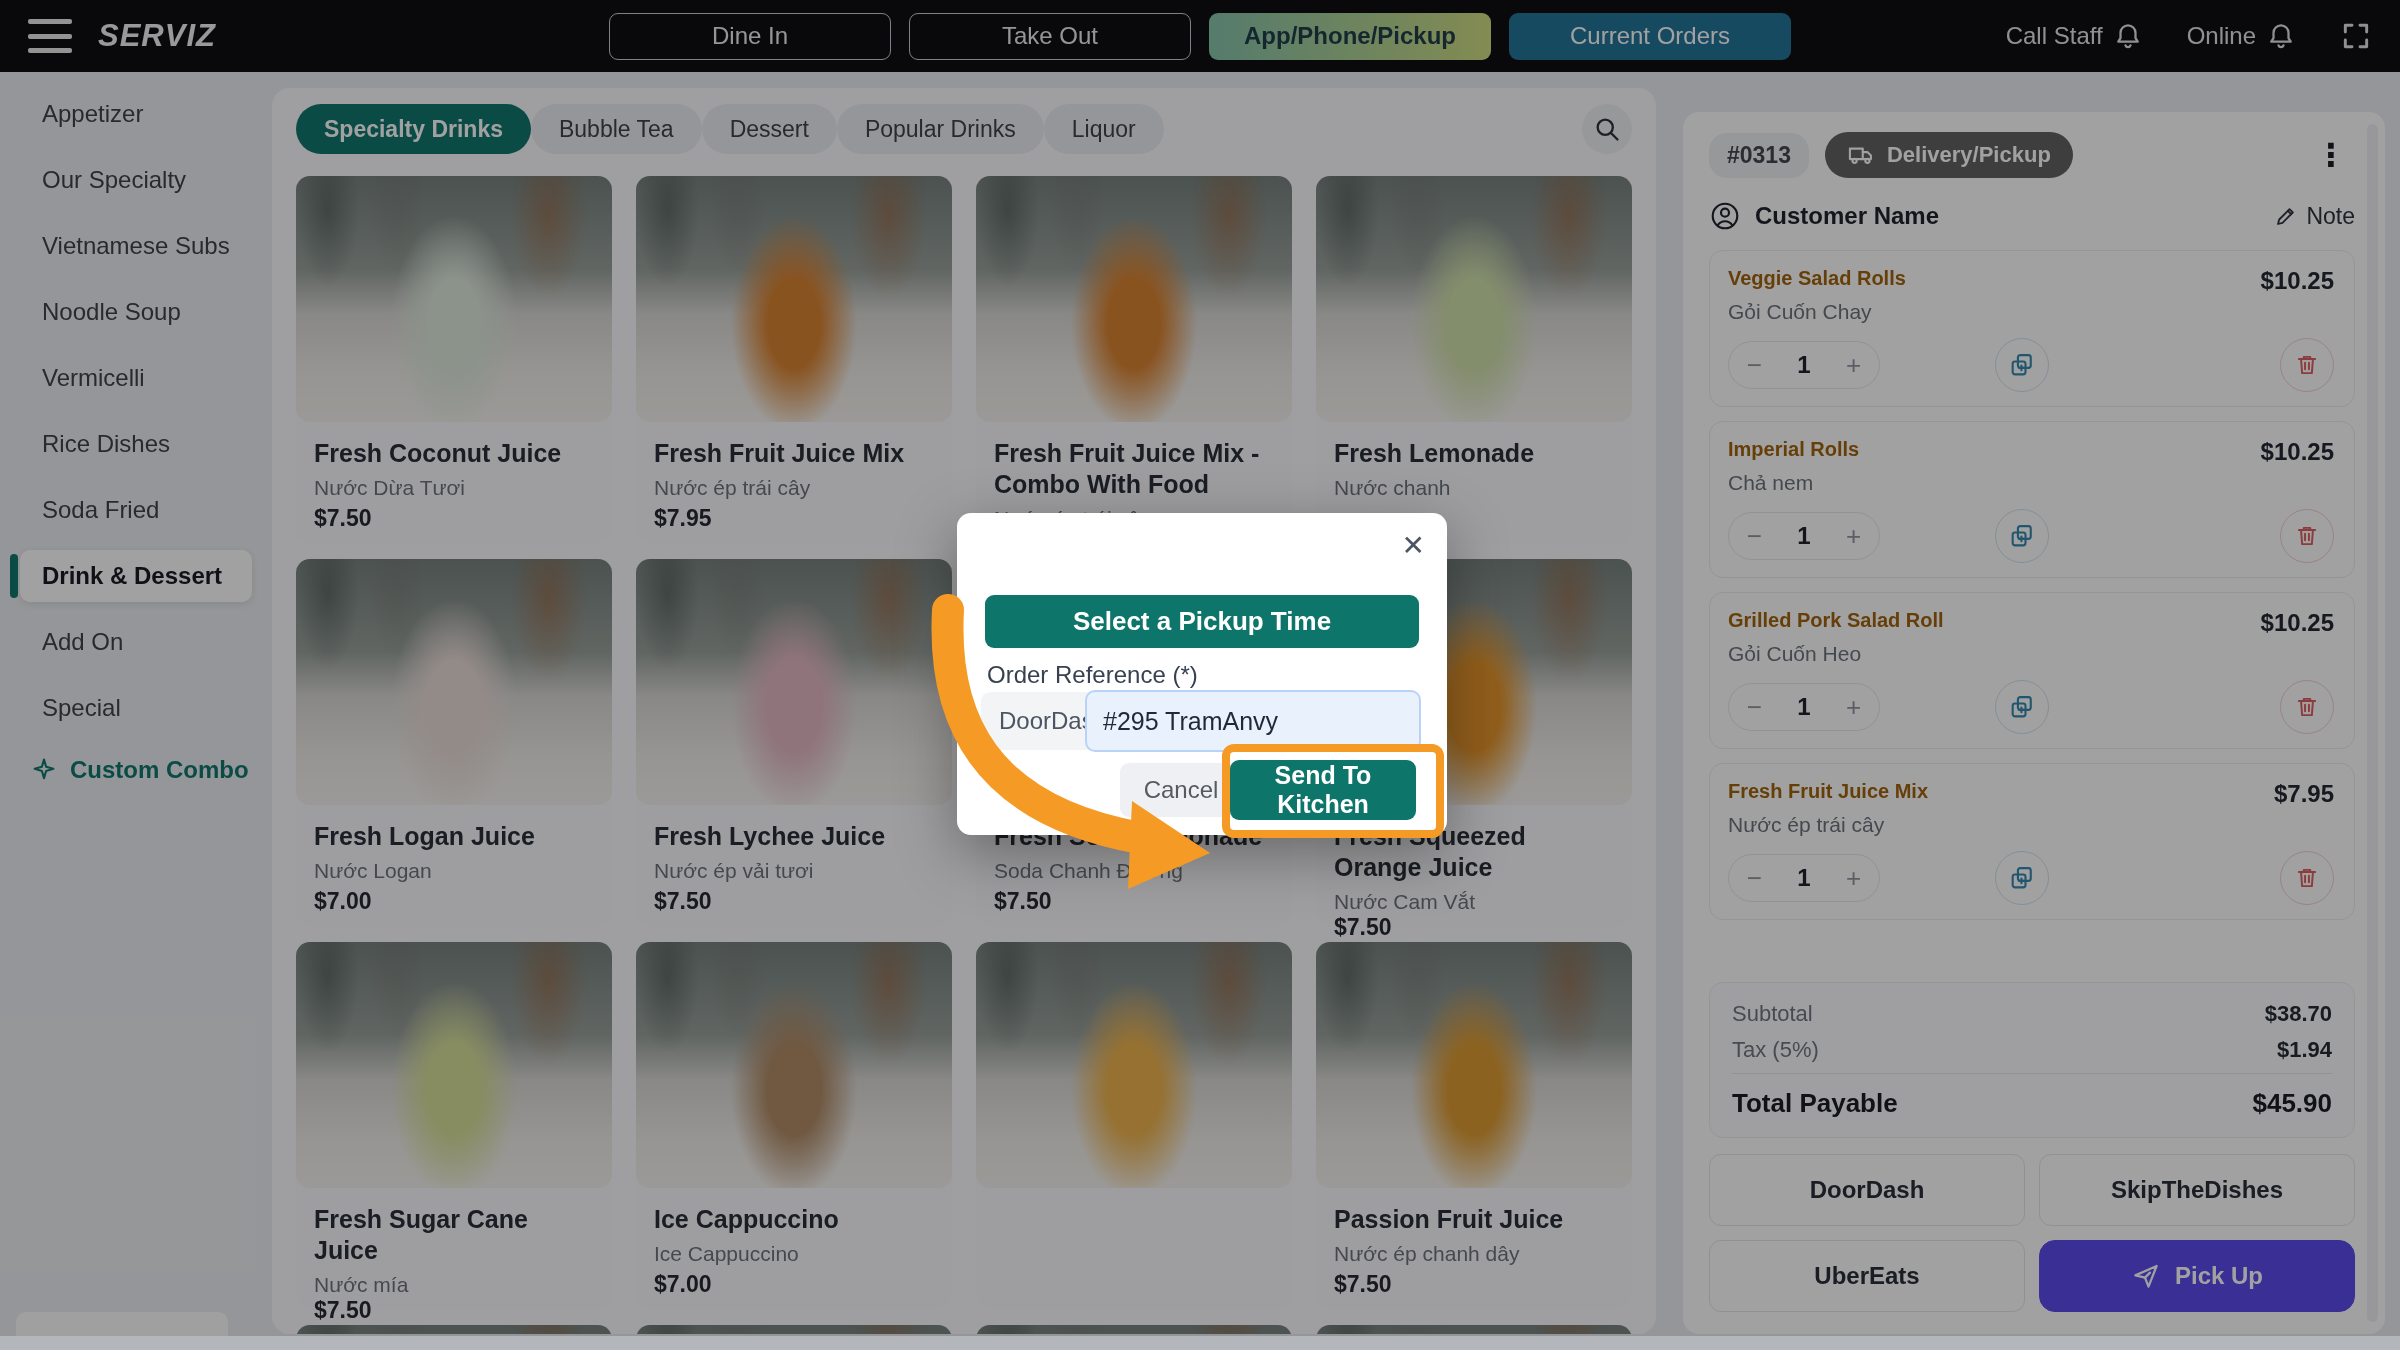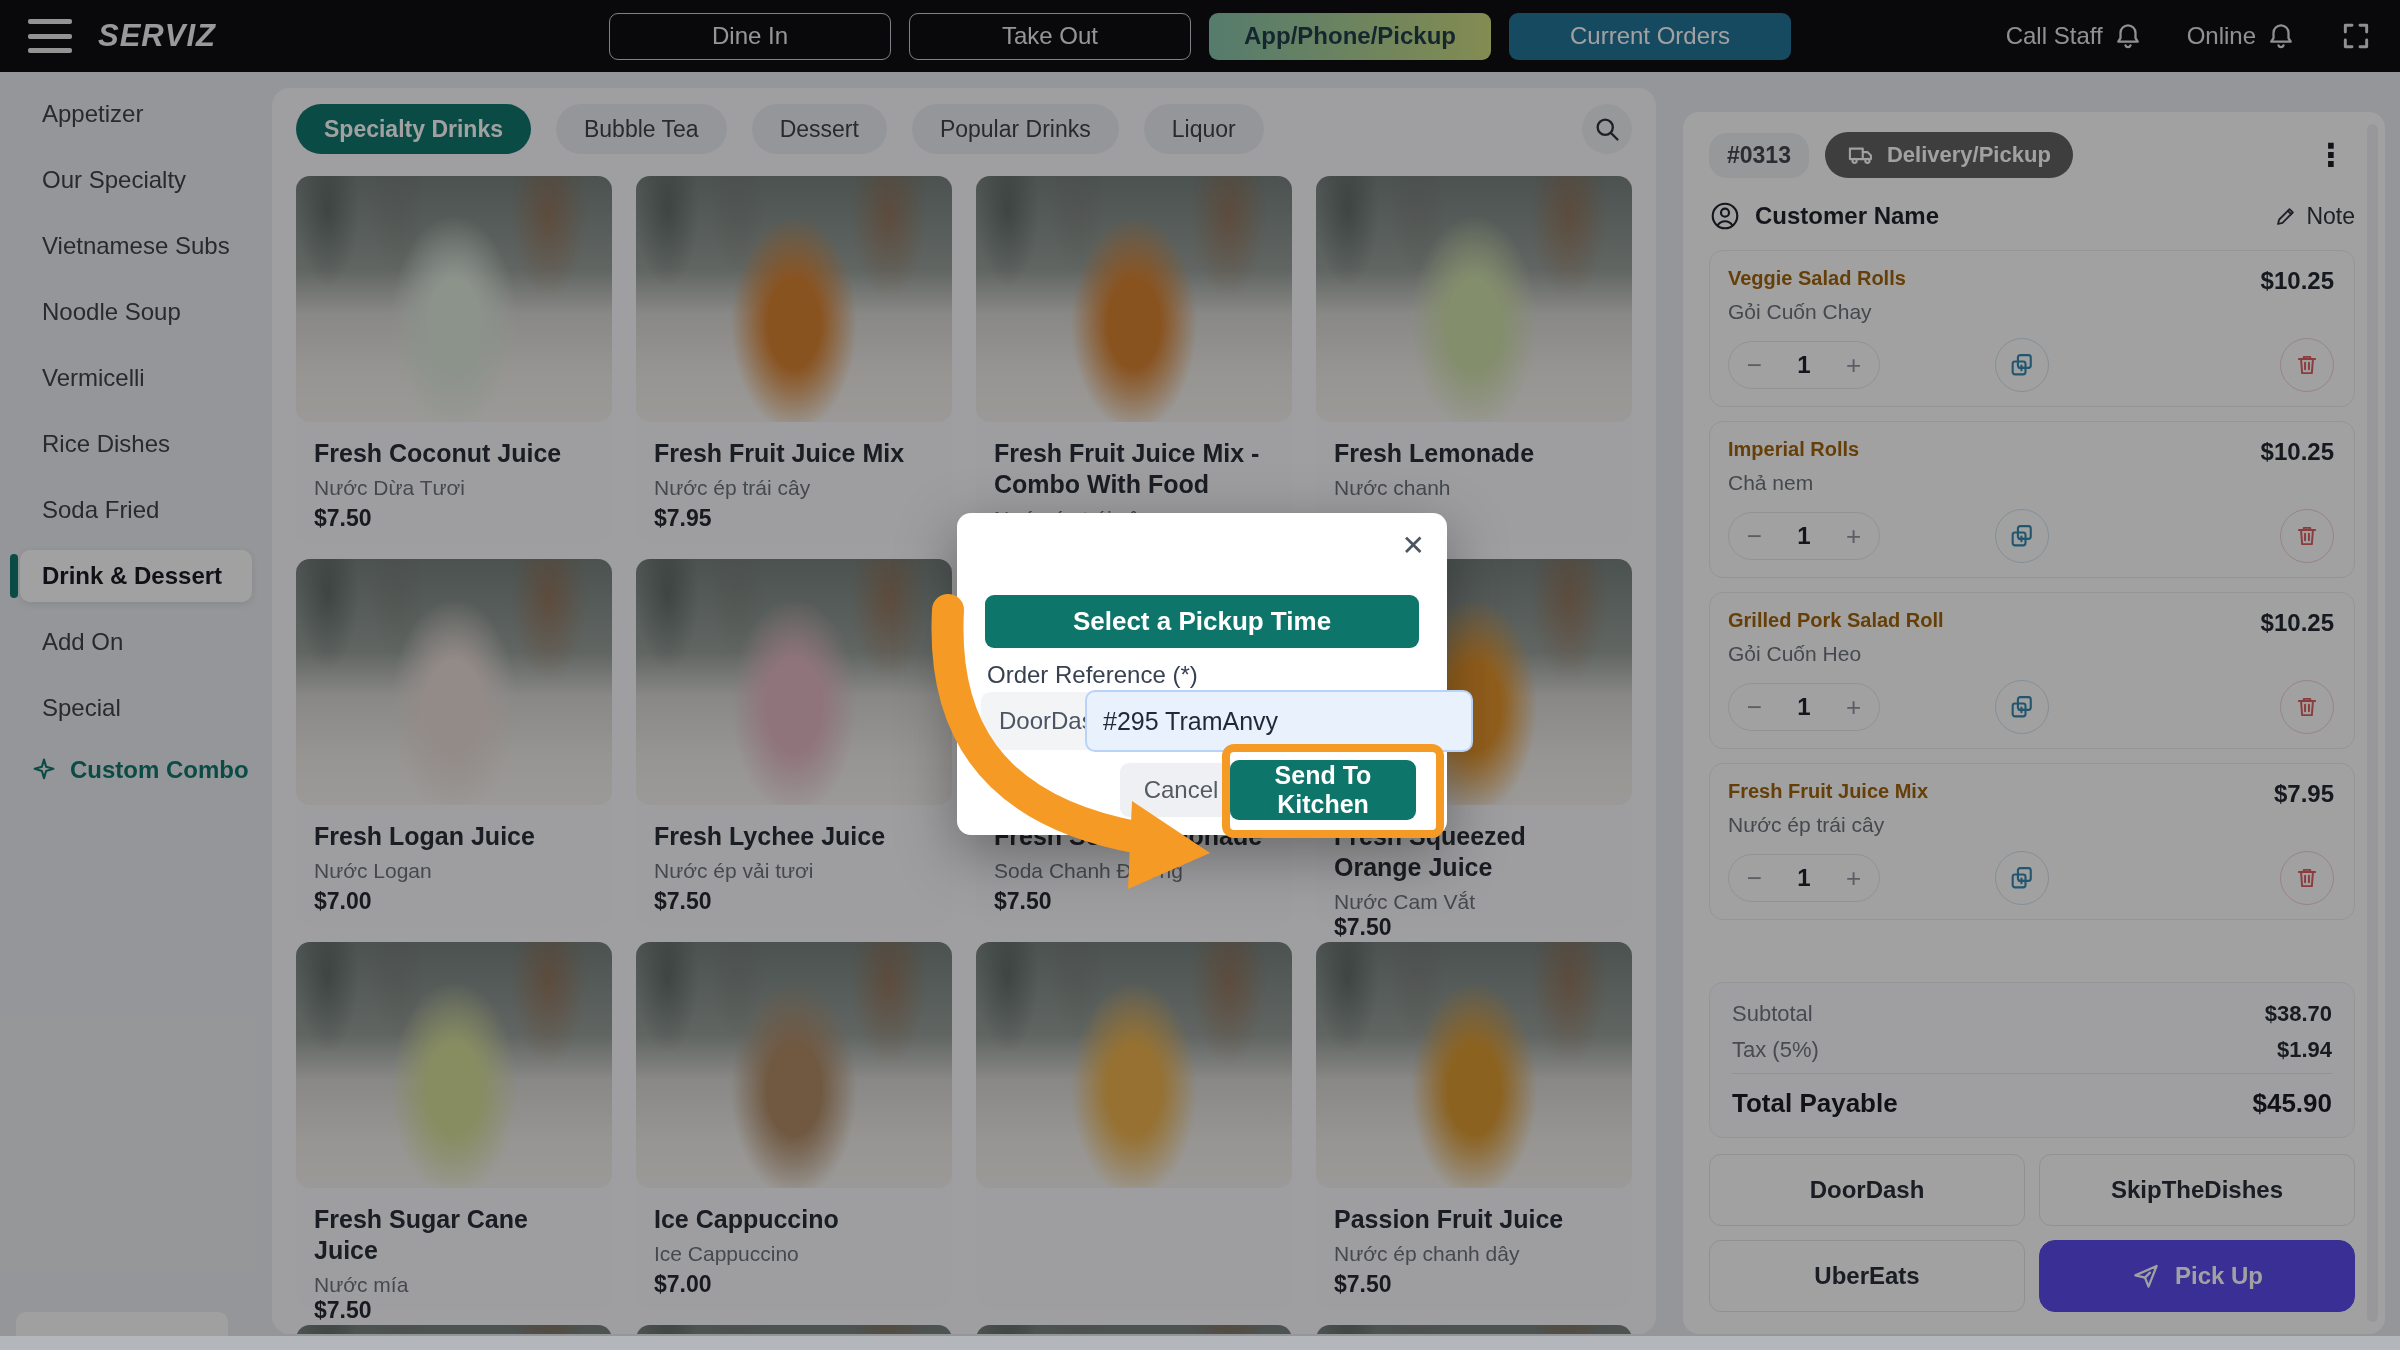--- a/index.html
+++ b/index.html
@@ -30,21 +30,21 @@
   .side-item.active::before { content:""; position:absolute; left:-10px; top:4px; bottom:4px; width:8px;
                background:var(--teal); border-radius:4px; }
   .custom-combo { display:flex; align-items:center; gap:12px; margin:22px 20px 0 30px; font-size:24px;
                font-weight:bold; color:var(--teal); cursor:pointer; }
   .sidebar-bottom-card { position:absolute; left:16px; top:1312px; width:212px; height:38px;
                background:#ffffff; border-radius:10px 10px 0 0; opacity:.92; z-index:1; }
 
   
   .main-panel { position:absolute; left:272px; top:88px; width:1384px; height:1246px; background:#fcfcfd;
                 border-radius:18px; padding:16px 24px; overflow:hidden; z-index:2; }
-  .chips-row { display:flex; align-items:center; gap:25px; }
+  .chips-row { display:flex; align-items:center; gap:0; }
   .chip { height:50px; border-radius:26px; padding:0 28px; display:flex; align-items:center;
           background:#eceef0; color:#3a3f46; font-size:23px; cursor:pointer; white-space:nowrap; }
   .chip.active { background:var(--teal); color:#ffffff; font-weight:bold; }
   .search-btn { margin-left:auto; width:50px; height:50px; border-radius:50%; background:#eef0f2;
           display:flex; align-items:center; justify-content:center; color:#2c3036; cursor:pointer; }
 
   .grid { margin-top:22px; display:grid; grid-template-columns:repeat(4,1fr); grid-auto-rows:368px;
           column-gap:24px; row-gap:15px; }
   .card { background:#fbfbfc; border-radius:16px; display:flex; flex-direction:column; cursor:pointer; }
   .thumb { height:246px; border-radius:14px; flex:none;
@@ -105,21 +105,21 @@
   .modal { position:absolute; left:957px; top:513px; width:490px; height:322px; background:#ffffff;
            border-radius:14px; box-shadow:0 18px 60px rgba(0,0,0,.35); z-index:60; }
   .modal-close { position:absolute; top:16px; right:22px; font-size:28px; color:#4b5563; cursor:pointer; }
   .pickup-time-btn { position:absolute; left:28px; top:82px; width:434px; height:53px; background:var(--teal);
            color:#fff; border:none; border-radius:9px; font-size:26px; font-weight:bold; cursor:pointer;
            font-family:inherit; }
   .ref-label { position:absolute; left:30px; top:148px; font-size:24px; color:#374151; }
   .ref-group { position:absolute; left:24px; top:179px; width:442px; height:58px; }
   .ref-prefix { position:absolute; left:0; top:0; width:150px; height:58px; background:#f3f4f6; border-radius:9px;
            display:flex; align-items:center; padding-left:18px; font-size:24px; color:#4b5563; }
-  .ref-input { position:absolute; left:104px; top:-2px; width:388px; height:62px; background:#e9f1fd;
+  .ref-input { position:absolute; left:104px; top:-2px; width:336px; height:62px; background:#e9f1fd;
            border:2px solid #b9d3f8; border-radius:10px; font-size:25px; color:#1f2937; padding-left:16px;
            font-family:inherit; outline:none; }
   .cancel-btn { position:absolute; left:163px; top:250px; width:122px; height:54px; background:#eef0f3;
            border:none; border-radius:9px; font-size:24px; color:#555b63; cursor:pointer; font-family:Liberation Sans, sans-serif; }
   .send-btn { position:absolute; left:273px; top:247px; width:186px; height:60px; background:var(--teal);
            border:none; border-radius:9px; font-size:25px; font-weight:bold; color:#ffffff; cursor:pointer;
            font-family:inherit; }
 
   .highlight-box { position:absolute; left:1222px; top:744px; width:222px; height:94px;
            border:8px solid var(--orange); border-radius:12px; z-index:70; pointer-events:none; }

